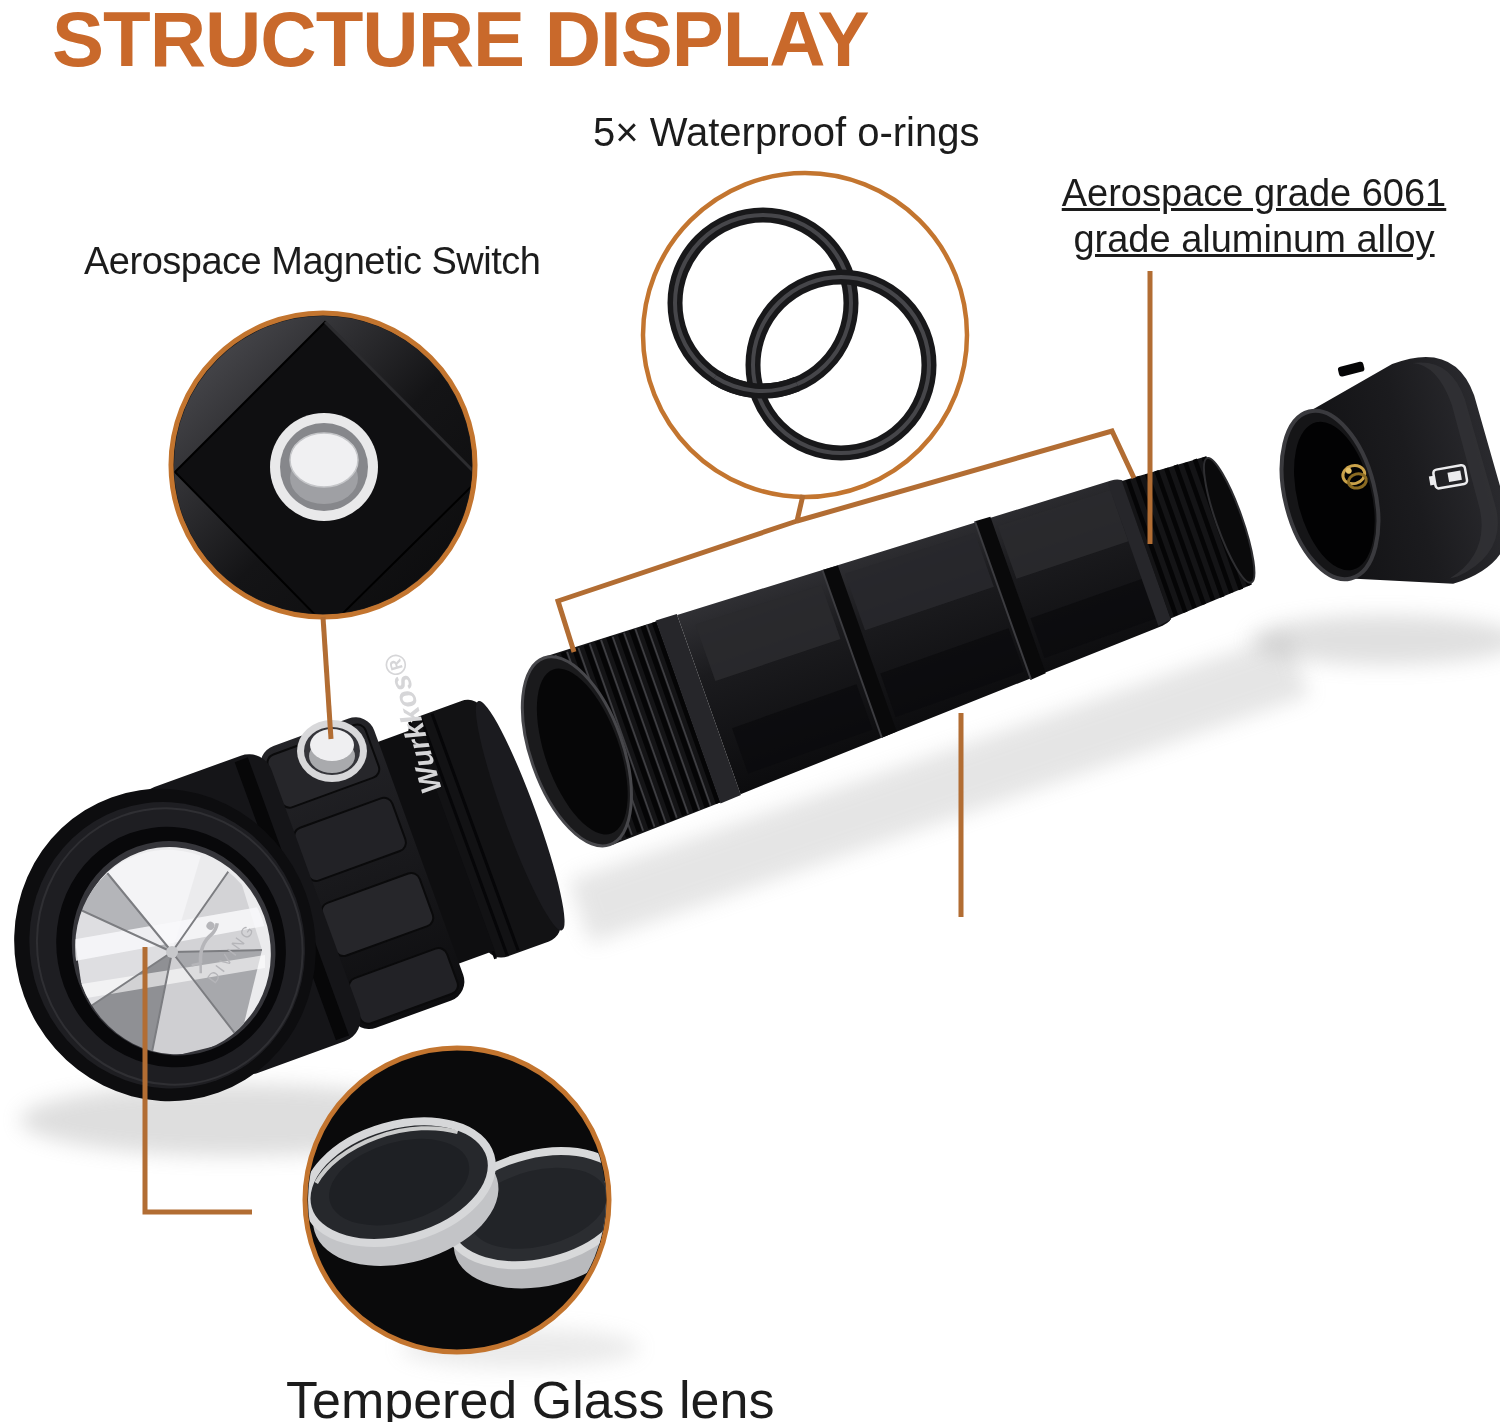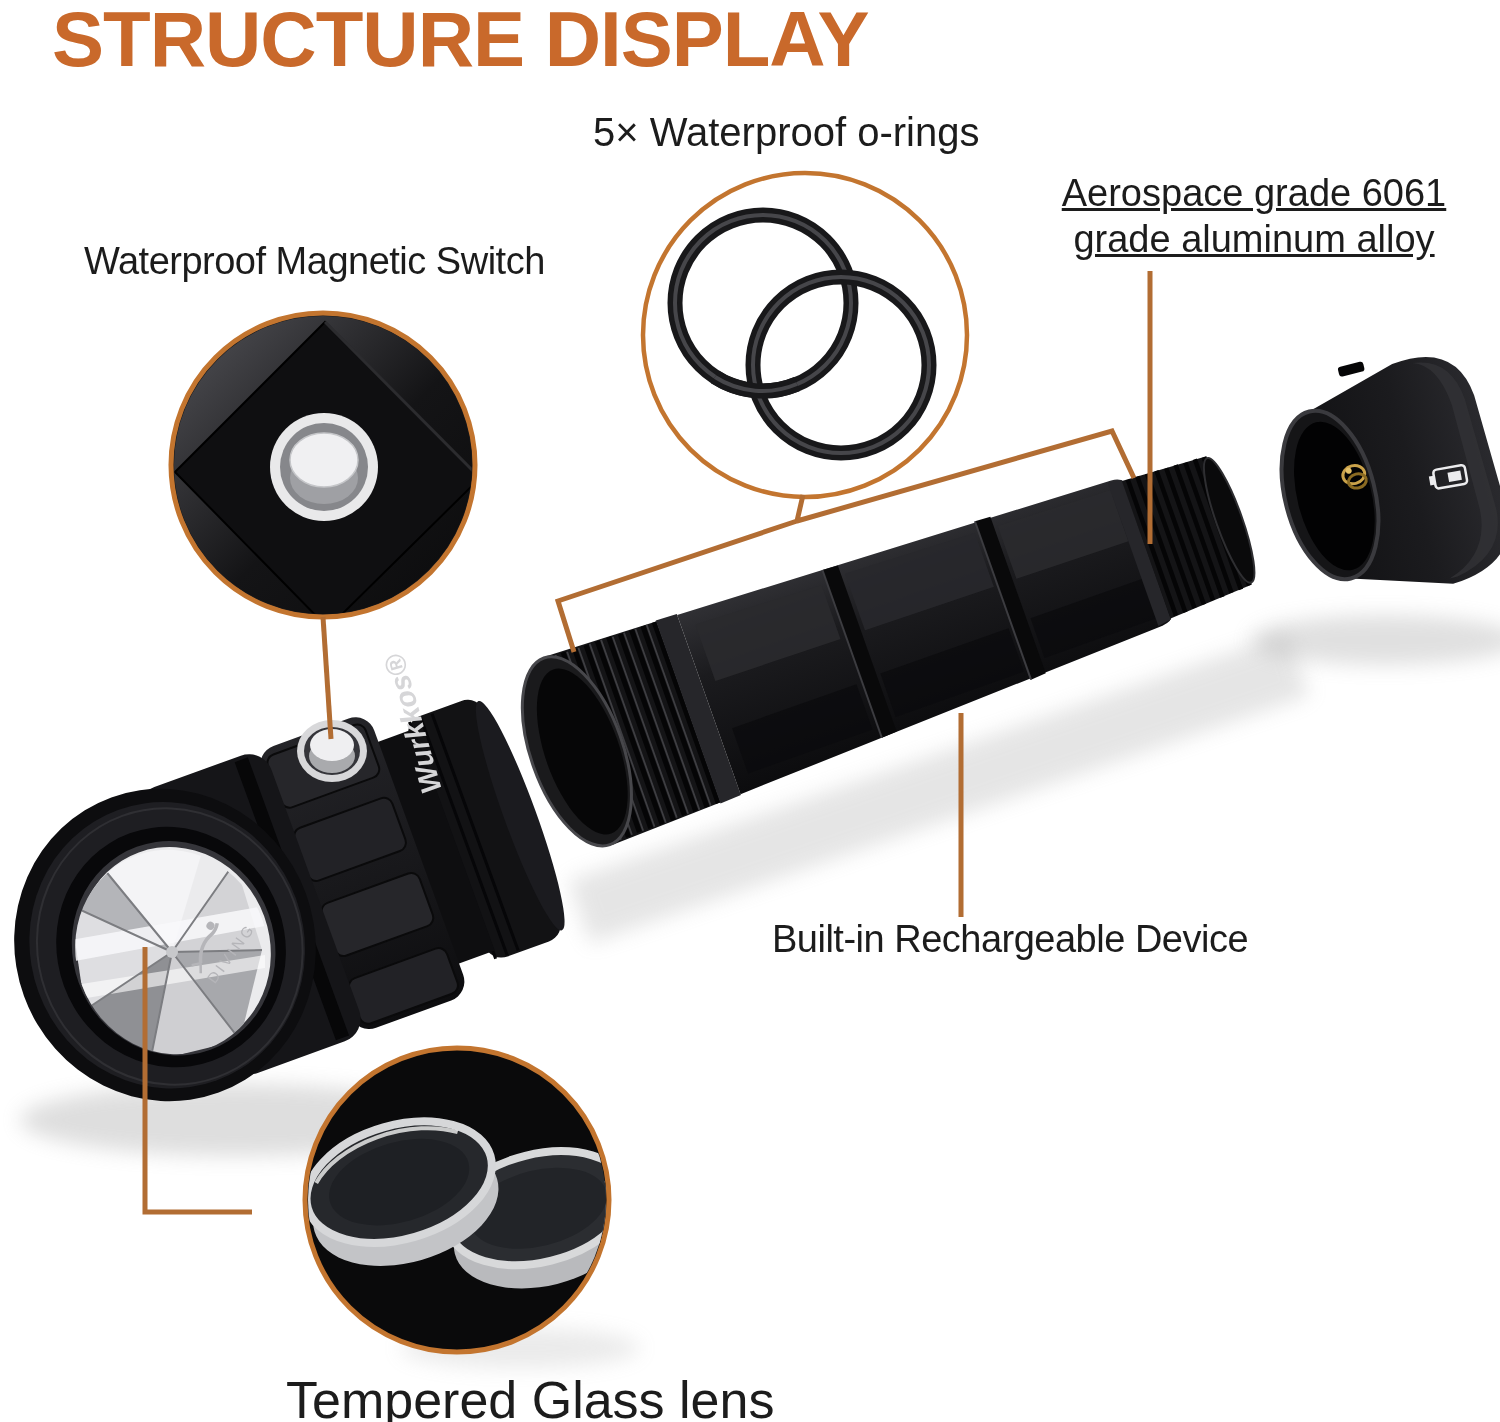--- a/index.html
+++ b/index.html
@@ -234,18 +234,17 @@
 
   <div class="page-title">STRUCTURE DISPLAY</div>
 
   <div class="label label-orings">5× Waterproof o-rings</div>
 
   <div class="label label-aluminum">
     <div>Aerospace grade 6061</div>
     <div>grade aluminum alloy</div>
   </div>
 
-  <div class="label label-magnetic">Waterproof Magnetic Switch</div>
-
-  <div class="label label-rechargeable">Built-in Rechargeable Device</div>
+  <div class="label label-magnetic">Aerospace Magnetic Switch</div>
+
 
   <div class="label label-tempered">Tempered Glass lens</div>
 </div>
 
 </body></html>

